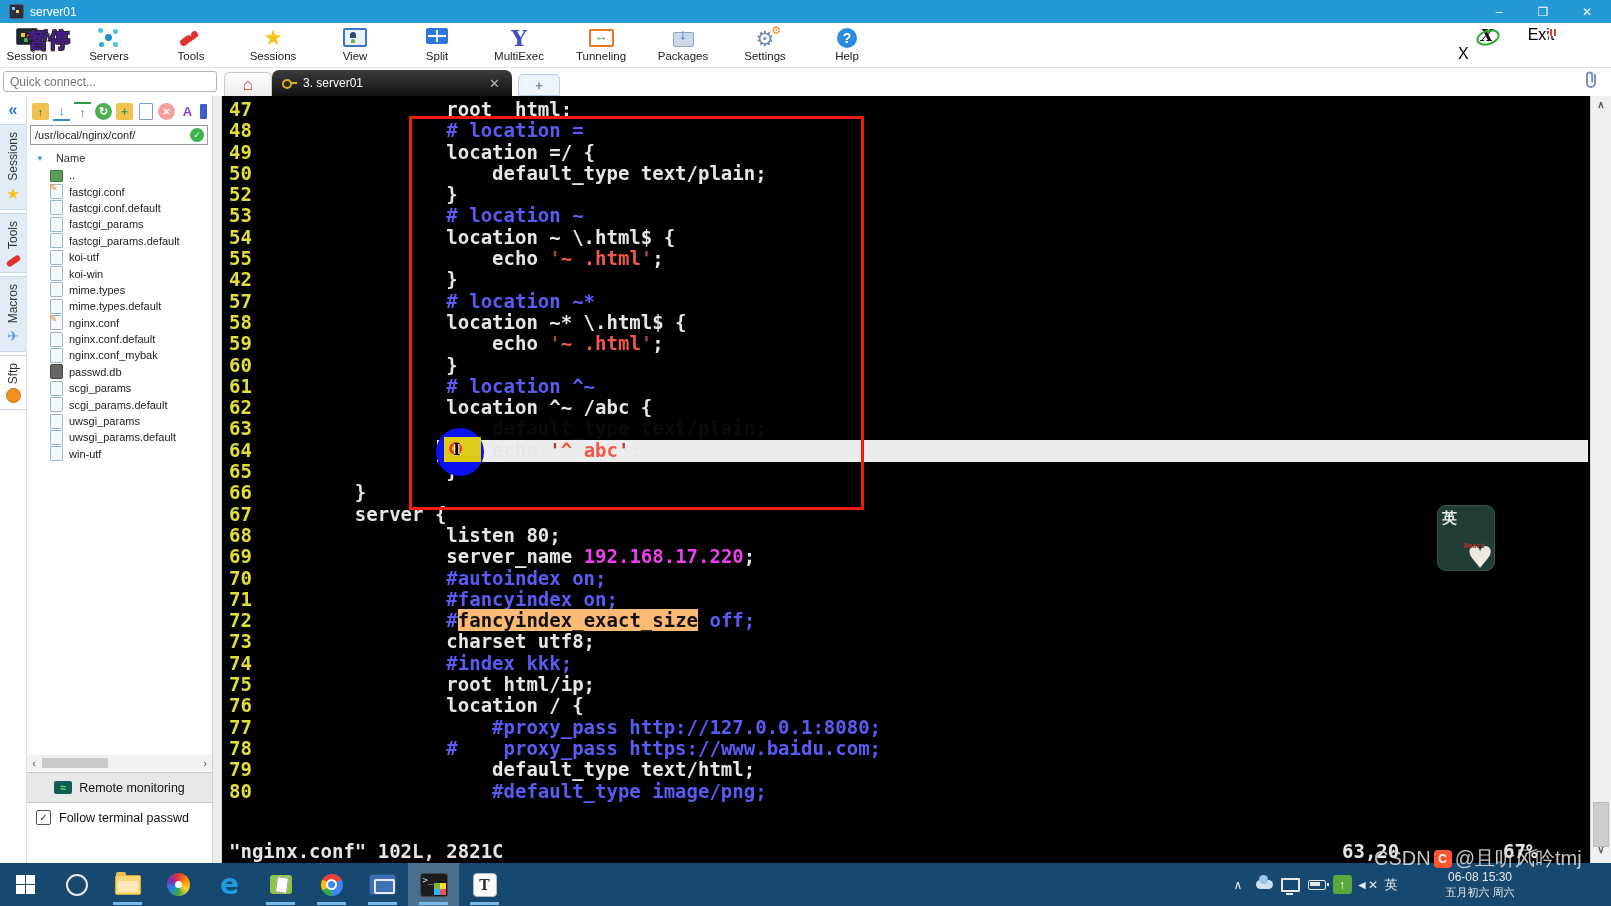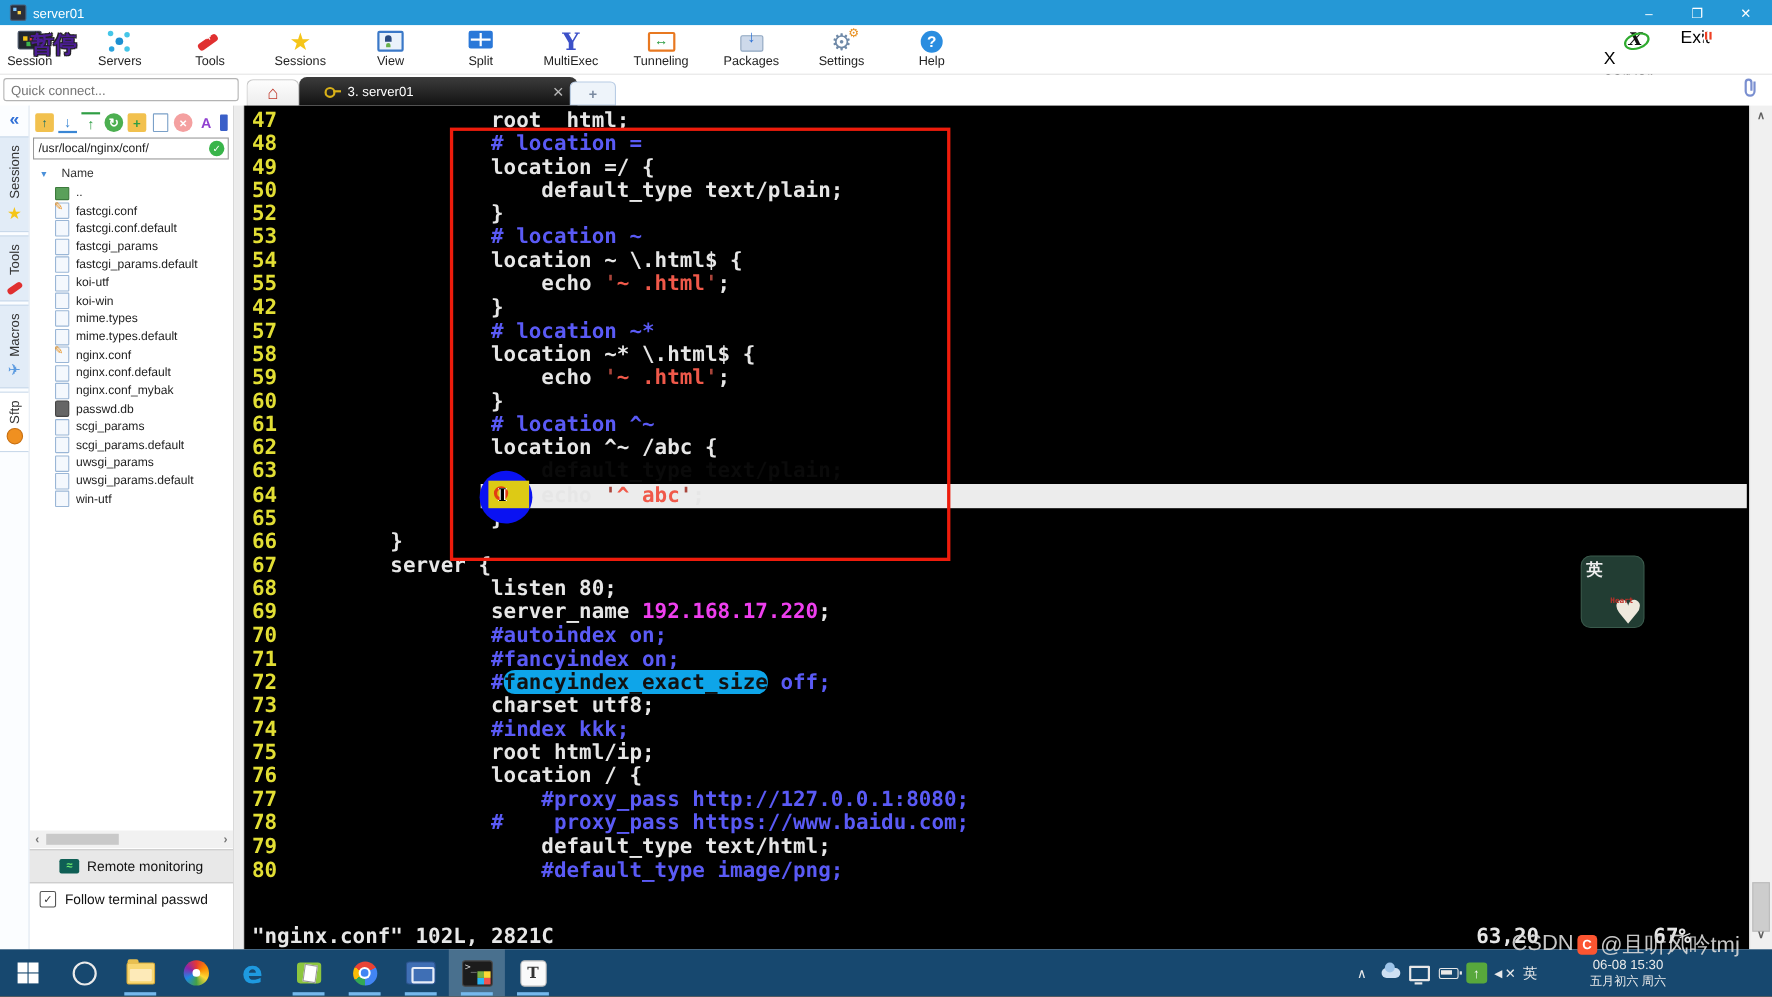--- a/index.html
+++ b/index.html
@@ -49,21 +49,21 @@
   .xserver-icon::before{content:"";position:absolute;left:2px;top:4px;width:20px;height:11px;border:2px solid #2faa2f;border-radius:50%;transform:rotate(-18deg);}
   .xserver-icon::after{content:"X";color:#111;font-size:16px;font-weight:bold;font-family:"DejaVu Serif",serif;font-style:italic;}
   .exit-icon{position:relative;width:20px;height:20px;border-radius:50%;background:#ef4023;}
   .exit-icon::before{content:"";position:absolute;left:5px;top:6px;width:8px;height:8px;border:2px solid #fff;border-radius:50%;}
   .exit-icon::after{content:"";position:absolute;left:9px;top:3px;width:2px;height:7px;background:#fff;border-left:2px solid #ef4023;border-right:2px solid #ef4023;}
   
   #connectrow{position:absolute;left:0;top:68px;width:100%;height:28px;background:#fff;}
   #quick-connect{position:absolute;left:3px;top:3px;width:200px;height:17px;border:1px solid #b4b4b4;border-radius:3px;font-size:12px;color:#555;padding:1px 6px;font-family:"Liberation Sans",sans-serif;}
   #home-tab{position:absolute;left:224px;top:4px;width:46px;height:24px;background:linear-gradient(#fdfdfd,#ececec);border:1px solid #c6c6c6;border-bottom:none;border-radius:6px 6px 0 0;display:flex;align-items:center;justify-content:center;}
   .home-icon::before{content:"⌂";color:#c0392b;font-size:17px;font-weight:bold;}
-  #active-tab{position:absolute;left:272px;top:2px;width:240px;height:26px;background:linear-gradient(#3c3c3c,#121212);border-radius:7px 7px 0 0;display:flex;align-items:center;color:#fff;font-size:12px;padding-left:13px;}
+  #active-tab{position:absolute;left:272px;top:2px;width:240px;height:26px;background:linear-gradient(#3c3c3c,#121212);border-radius:7px 7px 0 0;display:flex;align-items:center;color:#fff;font-size:12px;}
   .key-icon{position:relative;width:15px;height:8px;margin:0 6px 0 10px;}
   .key-icon::before{content:"";position:absolute;left:0;top:0;width:6px;height:6px;border:2px solid #d8b018;border-radius:50%;}
   .key-icon::after{content:"";position:absolute;left:8px;top:3px;width:7px;height:2px;background:#d8b018;box-shadow:4px 2px 0 -1px #d8b018;}
   #tab-close{margin-left:auto;margin-right:12px;color:#b8b8b8;font-size:13px;}
   #new-tab{position:absolute;left:518px;top:6px;width:40px;height:20px;background:#eef4fa;border:1px solid #b8cce4;border-radius:5px 5px 0 0;display:flex;align-items:center;justify-content:center;color:#7a8aa0;font-size:13px;font-weight:bold;}
   #paperclip{position:absolute;left:1583px;top:2px;}
   
   #side-strip{position:absolute;left:0;top:96px;width:27px;height:767px;background:#fbfdff;border-right:1px solid #d8e2ee;box-sizing:border-box;}
   #collapse-btn{height:28px;display:flex;align-items:center;justify-content:center;color:#2f6fd6;font-size:16px;font-weight:bold;}
   .vtab{box-sizing:border-box;background:#e2ecf7;border-top:1px solid #c9d9ea;border-bottom:1px solid #c9d9ea;display:flex;flex-direction:column;align-items:center;margin-bottom:3px;}
@@ -107,21 +107,21 @@
   .checkbox{width:13px;height:13px;border:1.5px solid #555;border-radius:2px;background:#fff;margin-right:8px;display:flex;align-items:center;justify-content:center;font-size:10px;color:#333;}
   
   #splitter{position:absolute;left:213px;top:96px;width:9px;height:767px;background:#ececec;border-right:1px solid #d0d0d0;box-sizing:border-box;}
   
   #terminal{position:absolute;left:222px;top:96px;width:1368px;height:767px;background:#000;
             font-family:"DejaVu Sans Mono",monospace;font-weight:bold;font-size:19px;line-height:21.3px;}
   #tlines{position:absolute;left:7px;top:3px;z-index:2;}
   .tl{white-space:pre;height:21.3px;}
   .ln{display:inline-block;width:2ch;text-align:right;margin-right:1ch;color:#e2de34;}
   .seg.n{color:#e6e6e6;} .seg.c{color:#5a5af5;} .seg.s{color:#f0594a;} .seg.q{color:#a8443a;}
-  .seg.m{color:#ee3fee;} .seg.hl{background:#0ea5e9;color:#111;border-radius:10px;} .seg.cur{color:#0a0a0a;}
+  .seg.m{color:#ee3fee;} .seg.hl{background:#fdba74;color:#111;} .seg.cur{color:#0a0a0a;}
   #cursor-bar{position:absolute;left:215px;top:344px;width:1151px;height:22px;background:#ececec;z-index:1;}
   #blue-circle{position:absolute;left:214px;top:332px;width:48px;height:48px;border-radius:50%;background:#0a12f2;z-index:3;}
   #yellow-rect{position:absolute;left:222px;top:341px;width:37px;height:25px;background:#ddca15;z-index:4;}
   #yellow-rect .ring{position:absolute;left:5px;top:5px;width:13px;height:13px;border:3px solid #e33d12;border-radius:50%;box-sizing:border-box;}
   #yellow-rect .ibeam{position:absolute;left:9px;top:2px;font-family:"DejaVu Serif",serif;font-size:16px;font-weight:bold;color:#000;text-shadow:1px 0 0 #fff,-1px 0 0 #fff;}
   #red-box{position:absolute;left:187px;top:20px;width:455px;height:394px;border:3px solid #ee1c0c;z-index:5;box-sizing:border-box;}
   #sticker{position:absolute;left:1215px;top:409px;width:56px;height:64px;background:#223d33;border:1px solid #3a5a4c;border-radius:9px;z-index:6;overflow:hidden;}
   #sticker .zi{position:absolute;left:4px;top:2px;color:#efefef;font-size:15px;font-weight:bold;}
   #sticker .heart{position:absolute;right:3px;bottom:-6px;color:#efe9dd;font-size:36px;line-height:36px;}
   #sticker .heart-label{position:absolute;right:9px;bottom:13px;color:#c03028;font-size:7px;font-weight:bold;}

